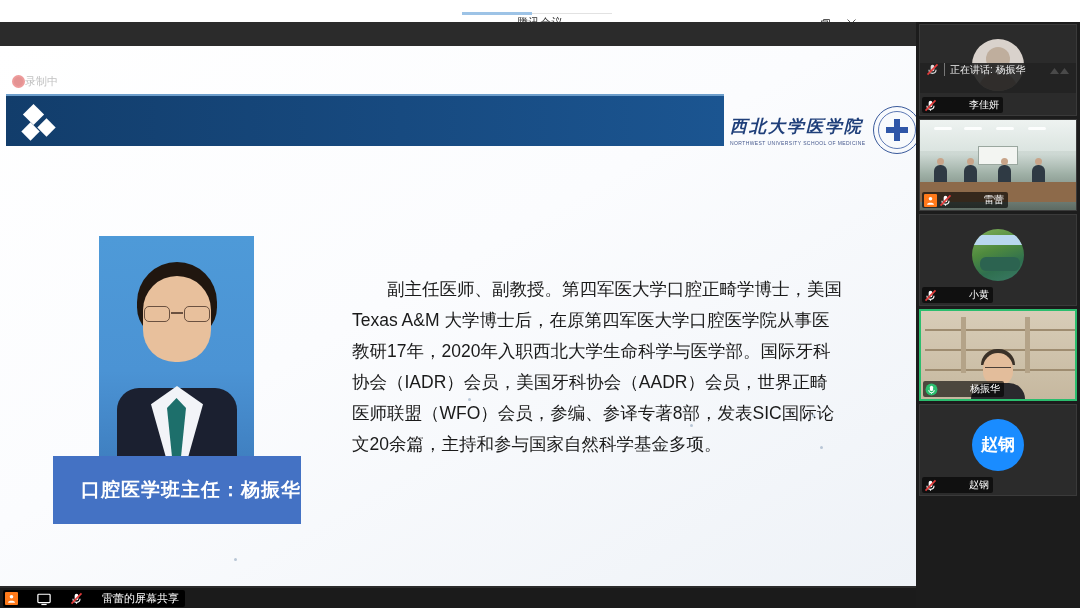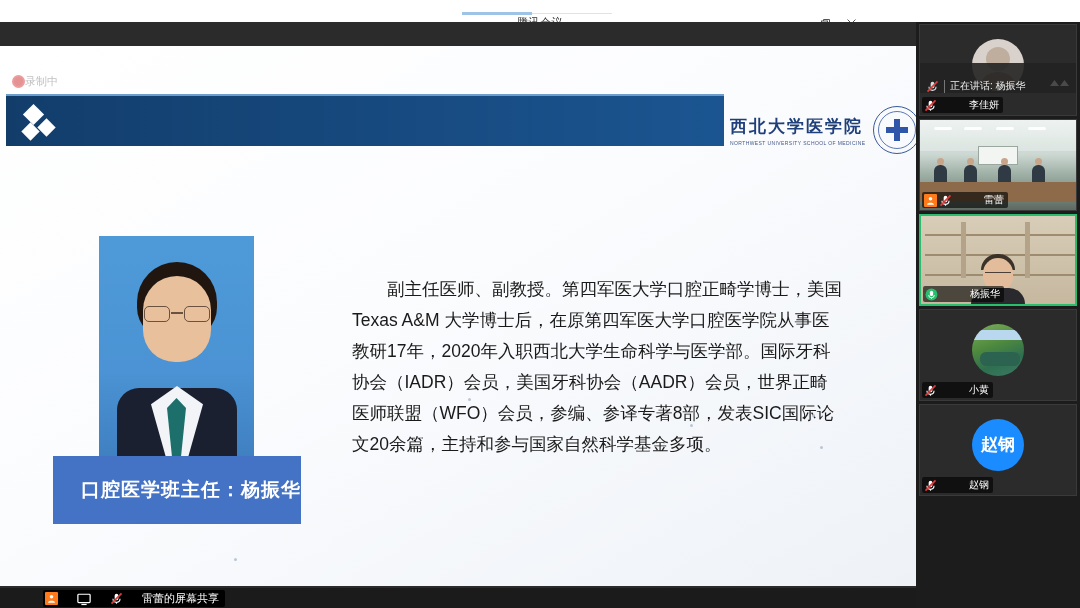--- a/index.html
+++ b/index.html
@@ -87,21 +87,21 @@
 
   #brand {
     position: absolute; left: 730px; top: 56px;
     width: 180px; height: 56px;
     display: flex; align-items: center; gap: 8px;
   }
   #brand-text { text-align: left; }
   #brand-cn {
     font-family: "DejaVu Serif", "Liberation Serif", serif;
     font-size: 17px; color: #1f3f7a; letter-spacing: 2px;
-    font-weight: bold; 
+    font-weight: bold; font-style: italic;
   }
   #brand-en {
     font-size: 5px; color: #44578c; letter-spacing: .4px;
     margin-top: 2px; white-space: nowrap;
   }
   #seal {
     width: 48px; height: 48px; border-radius: 50%;
     border: 1.5px solid #3a5a9b; position: relative; flex: 0 0 auto;
   }
   #seal::after {
@@ -322,21 +322,21 @@
   }
 
   
   #taskbar {
     position: absolute; left: 0; bottom: 0;
     width: 916px; height: 20px; background: #1b1b1b;
     display: flex; align-items: center; gap: 3px; padding-left: 3px;
   }
   #share-chip {
     display: flex; align-items: center; gap: 19px;
-    background: #000000; padding: 1px 6px 1px 2px; border-radius: 2px; margin-left: 40px;
+    background: #000000; padding: 1px 6px 1px 2px; border-radius: 2px;
   }
   #share-chip .nm { color: #fff; font-size: 11px; white-space: nowrap; }
   .screen-ico { width: 14px; height: 13px; }
 </style>
 </head>
 <body>
 
 <div id="titlebar">
   <div class="tab-stub"></div>
   <div class="tab-stub2"></div>
@@ -454,21 +454,21 @@
         <svg width="13" height="13" viewBox="0 0 14 14">
           <rect x="5" y="2" width="4" height="7" rx="2" fill="#fff"></rect>
           <path d="M3.2 7.4 a3.8 3.8 0 0 0 7.6 0" fill="none" stroke="#fff" stroke-width="1.2"></path>
           <line x1="7" y1="11" x2="7" y2="12.6" stroke="#fff" stroke-width="1.2"></line>
           <line x1="1.6" y1="12.6" x2="12.4" y2="1.4" stroke="#e23b3b" stroke-width="1.8"></line>
         </svg>
       </span>
       <span class="nm">李佳妍</span>
     </div>
 
-    <div style="position:absolute;left:0;top:38px;width:158px;height:30px;background:rgba(34,34,34,.9);display:flex;align-items:flex-end;gap:5px;padding-left:6px;">
+    <div style="position:absolute;left:0;top:38px;width:158px;height:30px;background:rgba(34,34,34,.9);display:flex;align-items:flex-start;gap:5px;padding-left:6px;">
       <span class="mic">
         <svg width="13" height="13" viewBox="0 0 14 14">
           <rect x="5" y="2" width="4" height="7" rx="2" fill="#ddd"></rect>
           <path d="M3.2 7.4 a3.8 3.8 0 0 0 7.6 0" fill="none" stroke="#ddd" stroke-width="1.2"></path>
           <line x1="1.6" y1="12.6" x2="12.4" y2="1.4" stroke="#e23b3b" stroke-width="1.8"></line>
         </svg>
       </span>
       <span style="width:1px;height:13px;background:#777;"></span>
       <span style="color:#f0f0f0;font-size:10px;white-space:nowrap;">正在讲话: 杨振华</span>
       <span style="margin-left:auto;margin-right:4px;">
@@ -503,20 +503,35 @@
       </span>
       <span class="mic">
         <svg width="13" height="13" viewBox="0 0 14 14">
           <rect x="5" y="2" width="4" height="7" rx="2" fill="#fff"></rect>
           <path d="M3.2 7.4 a3.8 3.8 0 0 0 7.6 0" fill="none" stroke="#fff" stroke-width="1.2"></path>
           <line x1="7" y1="11" x2="7" y2="12.6" stroke="#fff" stroke-width="1.2"></line>
           <line x1="1.6" y1="12.6" x2="12.4" y2="1.4" stroke="#e23b3b" stroke-width="1.8"></line>
         </svg>
       </span>
       <span class="nm">雷蕾</span>
+    </div>
+  </div>
+
+  <div class="tile">
+    <div class="avatar-circle av-scenery"></div>
+    <div class="namechip">
+      <span class="mic">
+        <svg width="13" height="13" viewBox="0 0 14 14">
+          <rect x="5" y="2" width="4" height="7" rx="2" fill="#fff"></rect>
+          <path d="M3.2 7.4 a3.8 3.8 0 0 0 7.6 0" fill="none" stroke="#fff" stroke-width="1.2"></path>
+          <line x1="7" y1="11" x2="7" y2="12.6" stroke="#fff" stroke-width="1.2"></line>
+          <line x1="1.6" y1="12.6" x2="12.4" y2="1.4" stroke="#e23b3b" stroke-width="1.8"></line>
+        </svg>
+      </span>
+      <span class="nm">小黄</span>
     </div>
   </div>
 
   <div class="tile active">
     <div class="scene-shelf">
       <div class="wall"></div>
       <div class="shelfline" style="top:18px;"></div>
       <div class="shelfline" style="top:38px;"></div>
       <div class="shelfline" style="top:58px;"></div>
       <div class="col" style="left:40px;"></div>
@@ -535,44 +550,29 @@
           <rect x="5.3" y="3" width="3.4" height="5.6" rx="1.7" fill="#fff"></rect>
           <path d="M4 7.6 a3 3 0 0 0 6 0" fill="none" stroke="#fff" stroke-width="1"></path>
           <line x1="7" y1="10.4" x2="7" y2="11.6" stroke="#fff" stroke-width="1"></line>
         </svg>
       </span>
       <span class="nm">杨振华</span>
     </div>
   </div>
 
   <div class="tile">
-    <div class="avatar-circle av-scenery"></div>
+    <div class="avatar-circle av-initial">
+      <span class="init">赵钢</span>
+    </div>
     <div class="namechip">
       <span class="mic">
         <svg width="13" height="13" viewBox="0 0 14 14">
           <rect x="5" y="2" width="4" height="7" rx="2" fill="#fff"></rect>
           <path d="M3.2 7.4 a3.8 3.8 0 0 0 7.6 0" fill="none" stroke="#fff" stroke-width="1.2"></path>
           <line x1="7" y1="11" x2="7" y2="12.6" stroke="#fff" stroke-width="1.2"></line>
           <line x1="1.6" y1="12.6" x2="12.4" y2="1.4" stroke="#e23b3b" stroke-width="1.8"></line>
         </svg>
       </span>
-      <span class="nm">小黄</span>
-    </div>
-  </div>
-
-  <div class="tile">
-    <div class="avatar-circle av-initial">
-      <span class="init">赵钢</span>
-    </div>
-    <div class="namechip">
-      <span class="mic">
-        <svg width="13" height="13" viewBox="0 0 14 14">
-          <rect x="5" y="2" width="4" height="7" rx="2" fill="#fff"></rect>
-          <path d="M3.2 7.4 a3.8 3.8 0 0 0 7.6 0" fill="none" stroke="#fff" stroke-width="1.2"></path>
-          <line x1="7" y1="11" x2="7" y2="12.6" stroke="#fff" stroke-width="1.2"></line>
-          <line x1="1.6" y1="12.6" x2="12.4" y2="1.4" stroke="#e23b3b" stroke-width="1.8"></line>
-        </svg>
-      </span>
       <span class="nm">赵钢</span>
     </div>
   </div>
 
 </div>
 
 </body></html>

